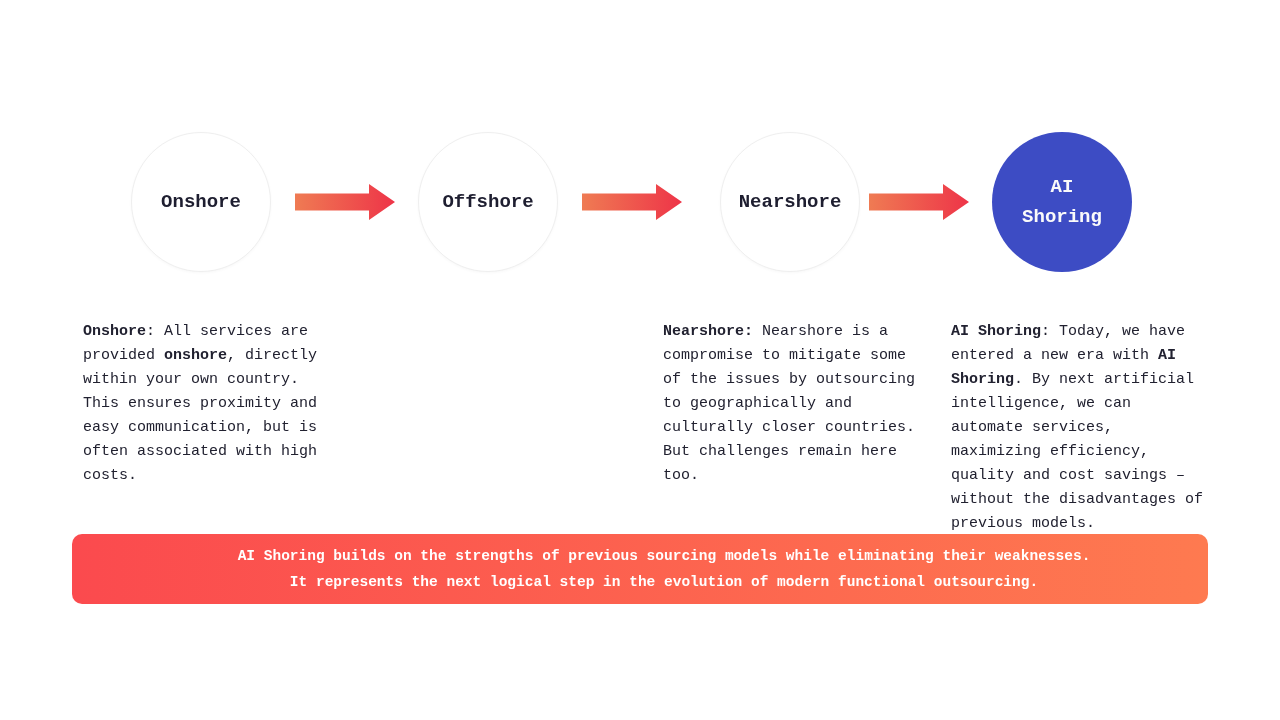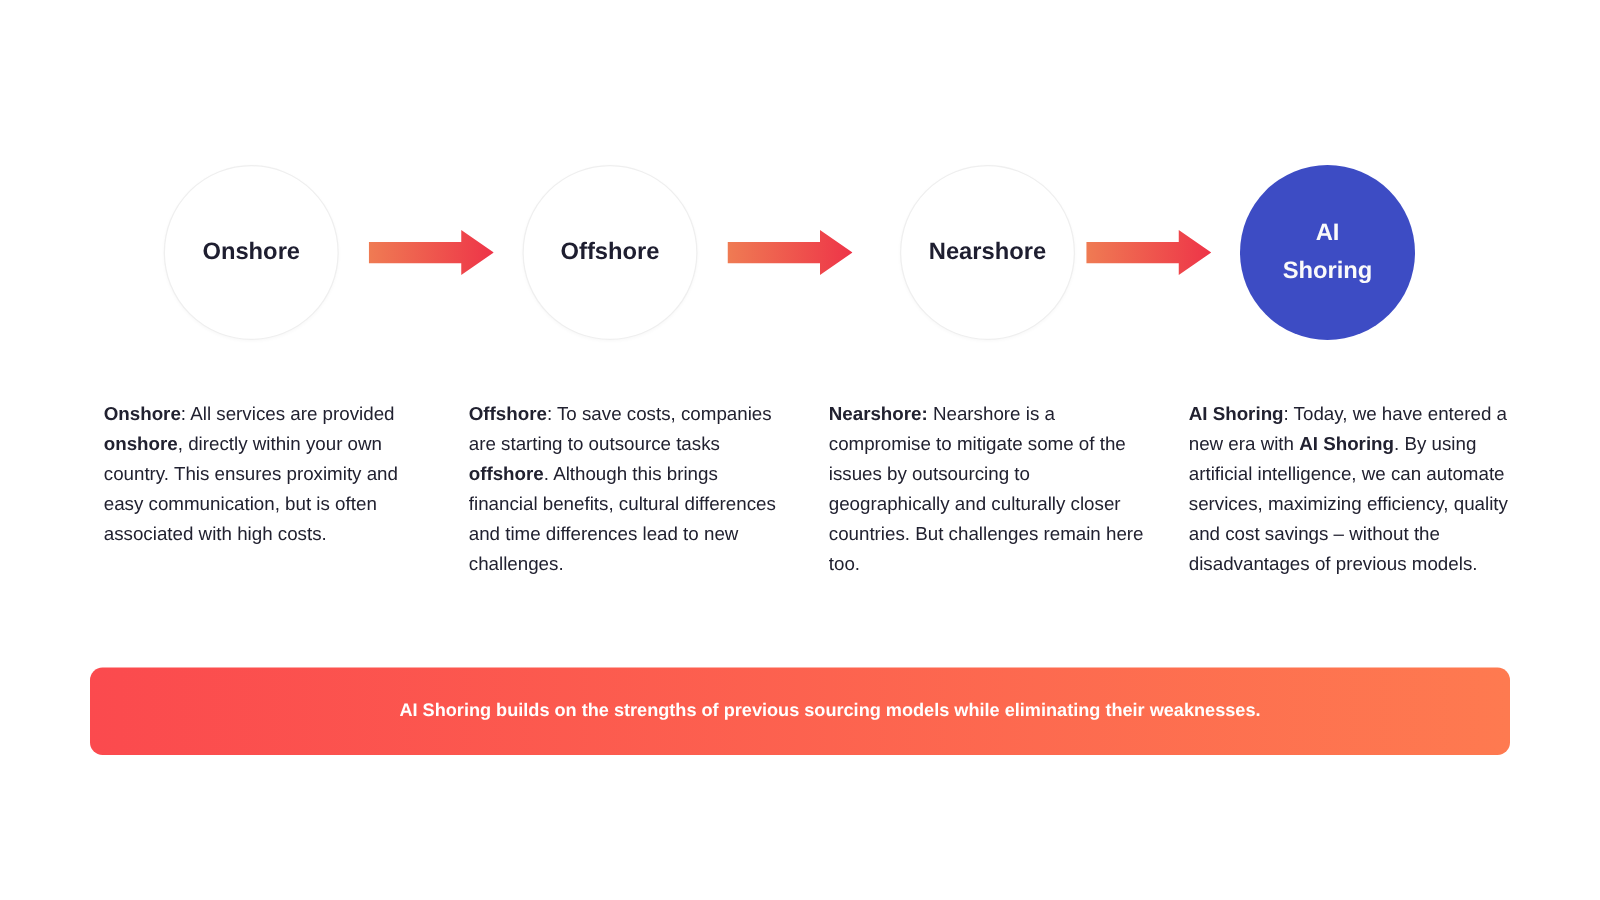--- a/index.html
+++ b/index.html
@@ -1,21 +1,21 @@
 <!DOCTYPE html>
 <html style="--background: #ffffff; --circle-fill: #ffffff; --circle-border: #efefef; --circle-text: #1e1e30; --ai-circle-fill: #3d4cc4; --ai-circle-text: #fafafa; --arrow-start: #ef7b53; --arrow-end: #ee3448; --banner-start: #fb4a4e; --banner-end: #fe7a50; --banner-text: #ffffff; --body-text: #212130;"><head>
 <meta charset="utf-8">
 <style>
   html, body { margin: 0; padding: 0; background: #ffffff; }
   .slide {
     position: relative;
     width: 1280px;
     height: 720px;
     background: var(--background, #ffffff);
-    font-family: Liberation Sans, sans-serif;
+    font-family: Liberation Mono, monospace;
     overflow: hidden;
   }
   .circle {
     position: absolute;
     top: 132px;
     width: 140px;
     height: 140px;
     border-radius: 50%;
     background: var(--circle-fill, #ffffff);
     border: 1px solid var(--circle-border, #efefef);
@@ -132,21 +132,21 @@
     <defs>
       <linearGradient id="agrad3" x1="0" y1="0" x2="1" y2="0">
         <stop offset="0" class="gs-start" stop-color="#ef7b53"></stop>
         <stop offset="1" class="gs-end" stop-color="#ee3448"></stop>
       </linearGradient>
     </defs>
     <polygon points="0,9.5 74,9.5 74,0 100,18 74,36 74,26.5 0,26.5" fill="url(#agrad3)"></polygon>
   </svg>
 
   <p class="desc d1"><b>Onshore</b><span>: All services are provided </span><b>onshore</b><span>, directly within your own country. This ensures proximity and easy communication, but is often associated with high costs.</span></p>
-  <p class="desc d2"><b>Offshore</b><span>: To save costs, companies are starting to outsource tasks </span><b>offshore</b><span>. Although this brings financial benefits, cultural differences and time differences lead to new challenges.</span></p>
   <p class="desc d3"><b>Nearshore:</b><span> Nearshore is a compromise to mitigate some of the issues by outsourcing to geographically and culturally closer countries. But challenges remain here too.</span></p>
-  <p class="desc d4"><b>AI Shoring</b><span>: Today, we have entered a new era with </span><b>AI Shoring</b><span>. By using artificial intelligence, we can automate services, maximizing efficiency, quality and cost savings – without the disadvantages of previous models.</span></p>
+  <p class="desc d4"><b>AI Shoring</b><span>: Today, we have entered a new era with </span><b>AI Shoring</b><span>. By next artificial intelligence, we can automate services, maximizing efficiency, quality and cost savings – without the disadvantages of previous models.</span></p>
 
   <div class="banner">
     <div class="line">AI Shoring builds on the strengths of previous sourcing models while eliminating their weaknesses.</div>
+    <div class="line">It represents the next logical step in the evolution of modern functional outsourcing.</div>
   </div>
 
 </div>
 
 </body></html>

